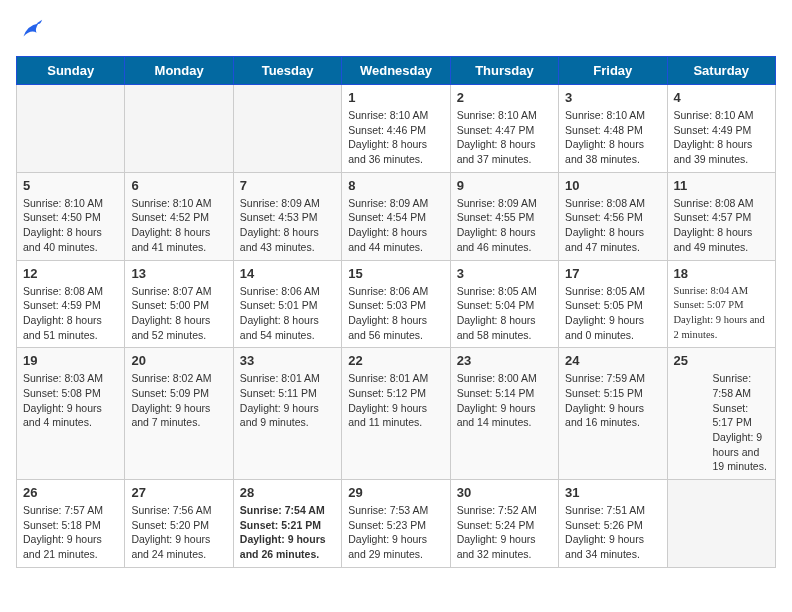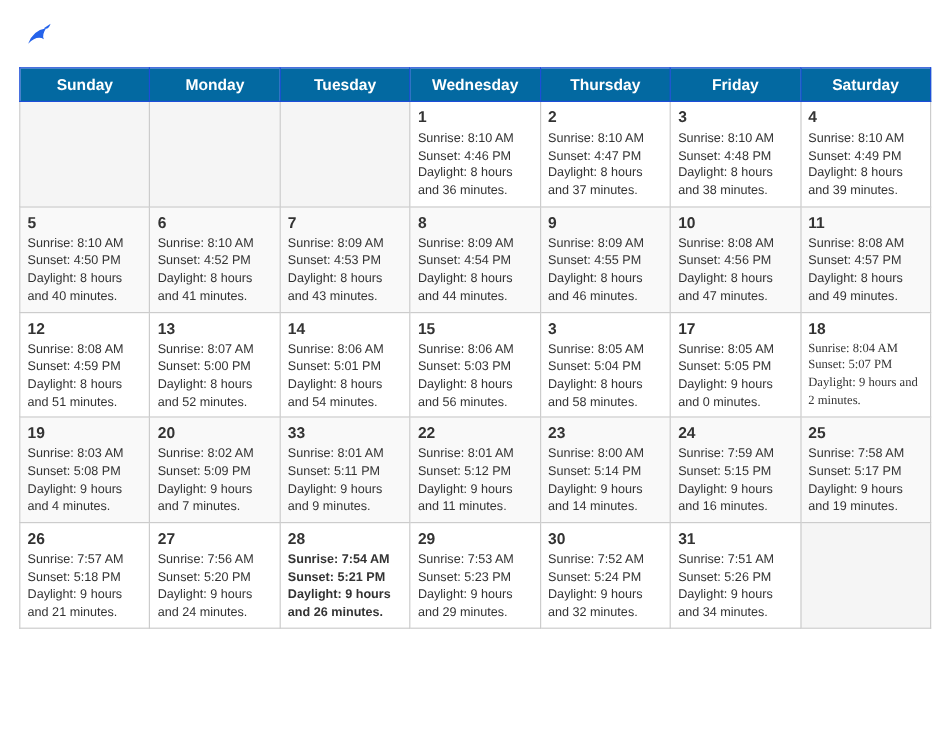--- a/index.html
+++ b/index.html
@@ -269,21 +269,21 @@
 Daylight: 9 hours and 14 minutes.</div>
         </td>
         <td>
           <div class="day-number">24</div>
           <div class="day-info" style="white-space: pre-line;">Sunrise: 7:59 AM
 Sunset: 5:15 PM
 Daylight: 9 hours and 16 minutes.</div>
         </td>
         <td>
           <div class="day-number">25</div>
-          <div class="day-info" style="white-space: pre-line;">Sunrise: 7:58 AM
+          <div class="day-info" style="white-space: pre-line; margin-left: 39px;">Sunrise: 7:58 AM
 Sunset: 5:17 PM
 Daylight: 9 hours and 19 minutes.</div>
         </td>
       </tr>
       <tr>
         <td>
           <div class="day-number">26</div>
           <div class="day-info" style="white-space: pre-line;">Sunrise: 7:57 AM
 Sunset: 5:18 PM
 Daylight: 9 hours and 21 minutes.</div>

